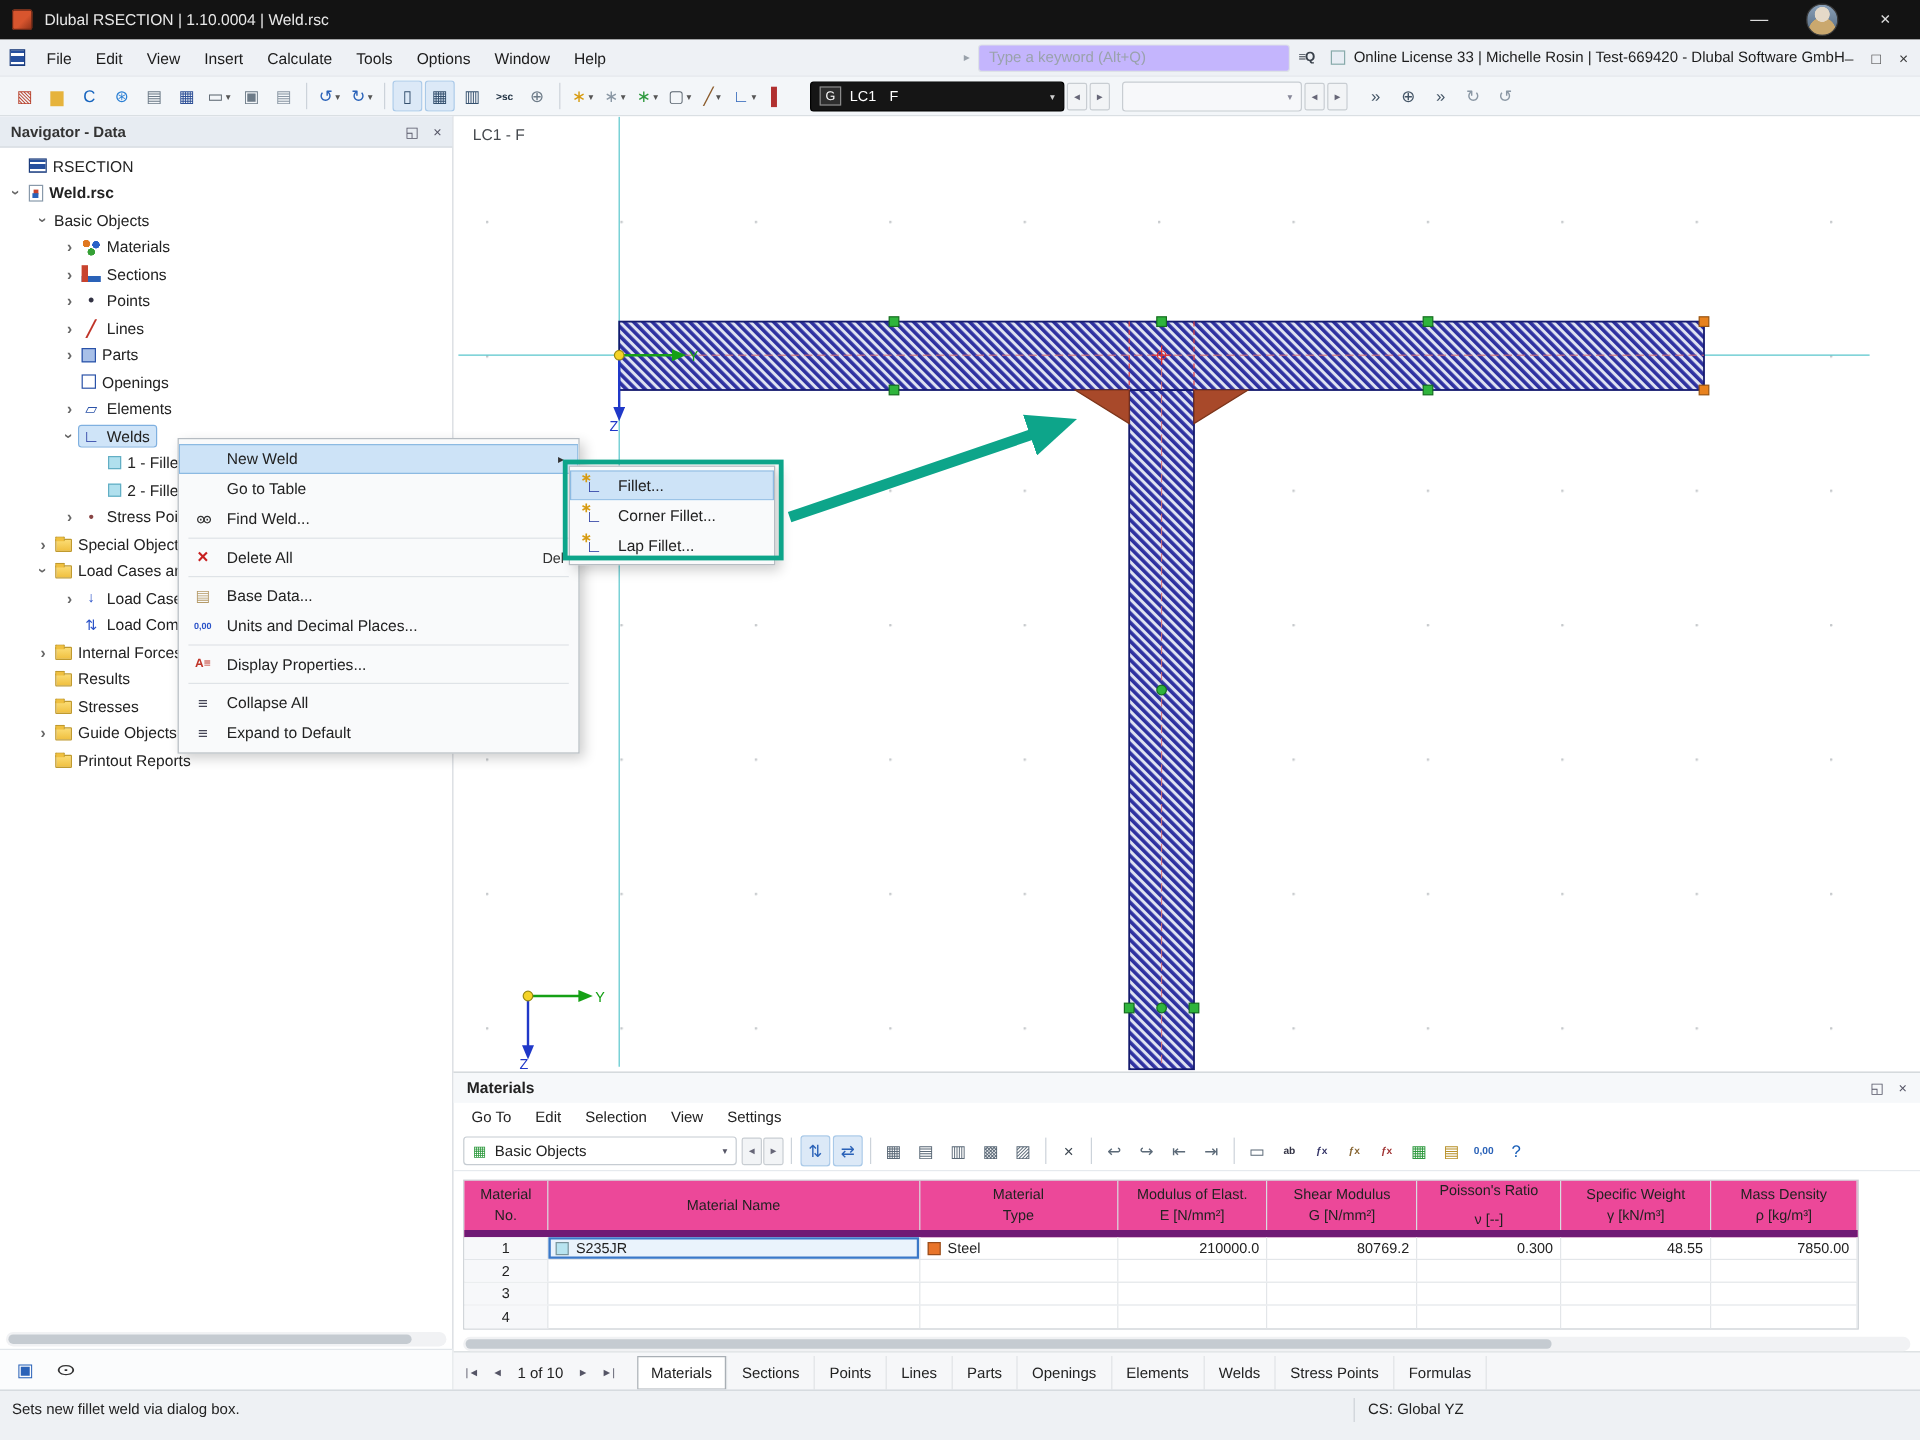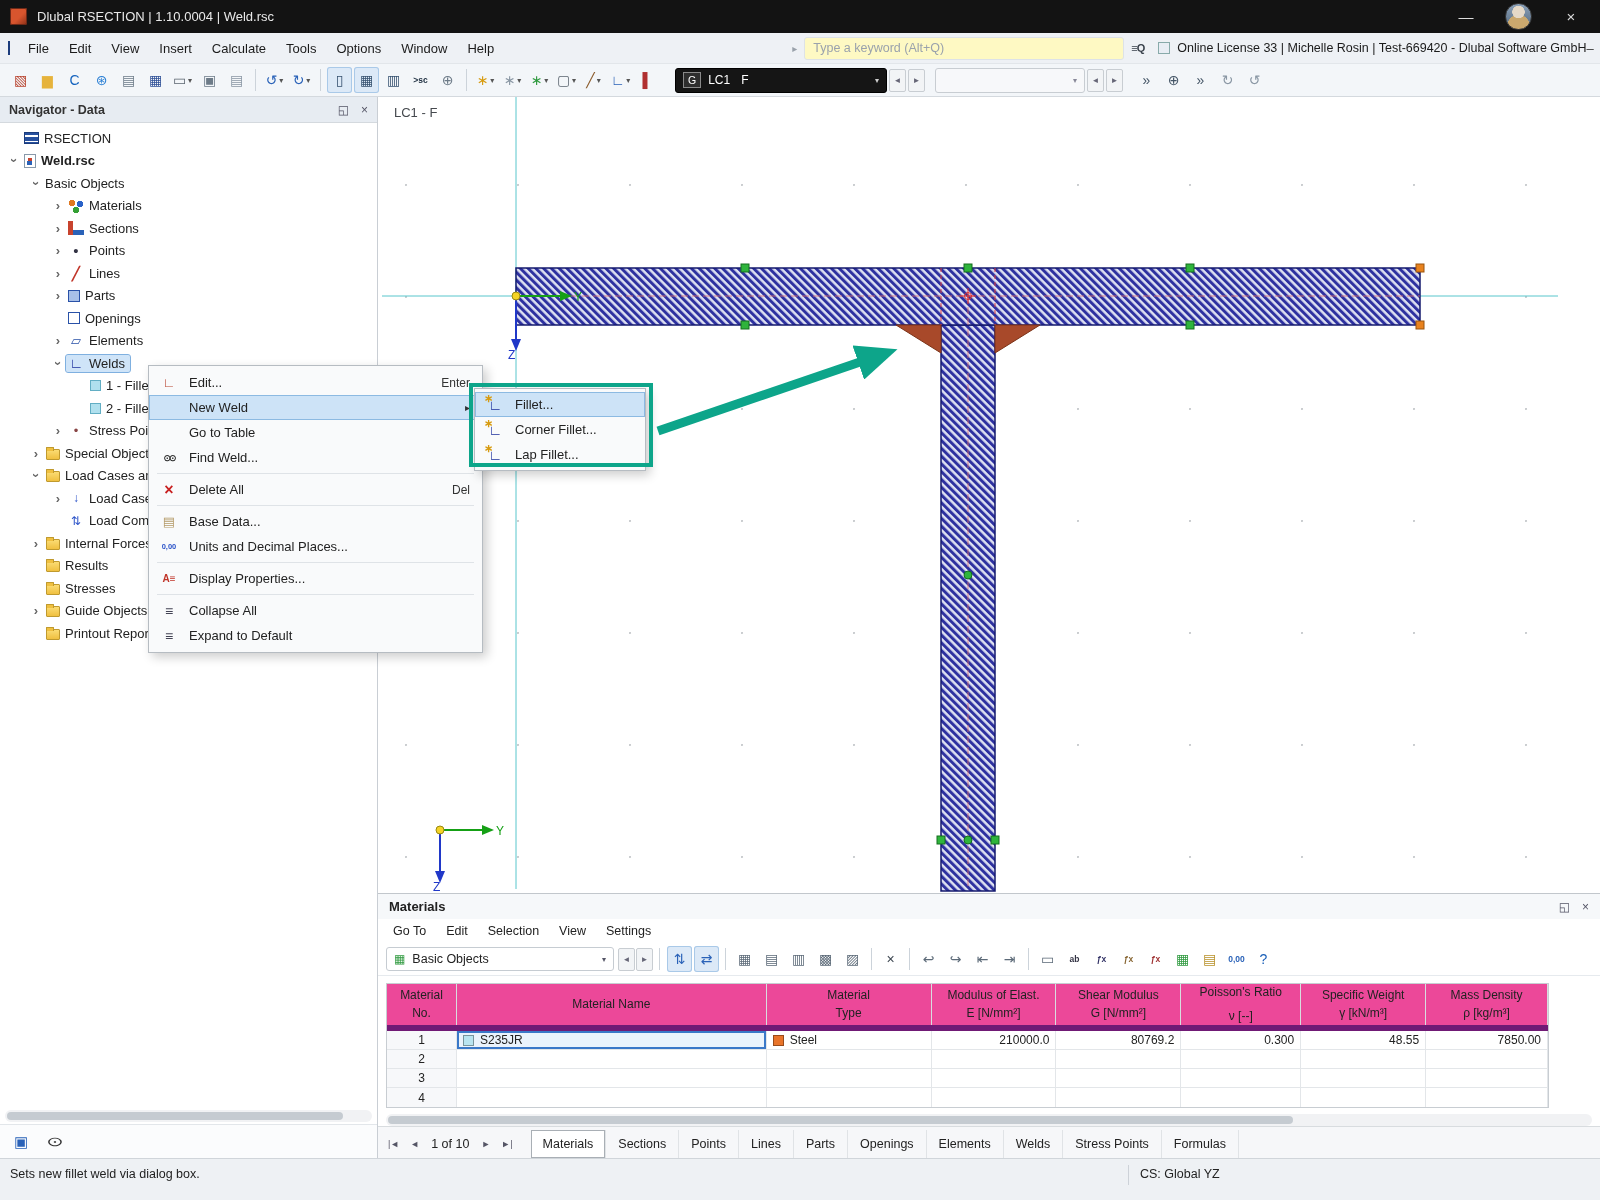--- a/index.html
+++ b/index.html
@@ -17,21 +17,21 @@
     radial-gradient(circle at 50% 32%,#e5d9c8 0 6px,transparent 6.5px),
     radial-gradient(circle at 50% 88%,#caa86e 0 11px,transparent 11.5px),
     linear-gradient(#8aa0b8,#53687e);border:1px solid #3a3a3a}
 
   
   .menubar{position:absolute;top:33px;left:0;right:0;height:31px;background:#eef1f5;display:flex;align-items:center;padding:0 8px;border-bottom:1px solid #e2e6ea}
   .logo{width:20px;height:14px;margin-right:8px;background:repeating-linear-gradient(180deg,#27509e 0 2.5px,#fff 2.5px 4.5px,#27509e 4.5px 7px);border:1px solid #1c3c7c}
   .menu-item{padding:5px 10px;border-radius:3px;color:#1b1b1b}
   .search-wrap{margin-left:288px;display:flex;align-items:center;gap:7px}
   .search-caret{color:#99a1aa;font-size:10px}
-  .search-box{width:320px;height:23px;background:#fef9c3;border:1px solid #dde2e7;border-radius:3px;display:flex;align-items:center;padding:0 8px}
+  .search-box{width:260px;height:23px;background:#c4b5fd;border:1px solid #dde2e7;border-radius:3px;display:flex;align-items:center;padding:0 8px}
   .search-box input{border:0;background:transparent;outline:none;width:100%;font:inherit;font-size:12.5px;color:#444}
   .search-box input::placeholder{color:#9aa2ac}
   .searchq-icon{font-size:11px;color:#39414b;font-weight:700;letter-spacing:-1px}
   .license{margin-left:14px;display:flex;align-items:center;gap:7px;font-size:12.5px;color:#1b1b1b;white-space:nowrap}
   .license-ic{width:12px;height:12px;background:#e8edf4;border:1px solid #8aa;display:inline-block}
   .mdi{margin-left:auto;display:flex;gap:15px;color:#3a3a3a;font-size:13px;padding-right:2px}
 
   
   .toolbar{position:absolute;top:64px;left:0;right:0;height:33px;background:#f3f6f9;border-bottom:1px solid #d4d9de;display:flex;align-items:center;padding:0 7px;white-space:nowrap}
   .tb-btn{height:26px;min-width:25px;display:inline-flex;align-items:center;justify-content:center;border-radius:3px;margin:0 1px;padding:0 2px}
@@ -826,25 +826,20 @@
     </div>
   </div>
 
   <div class="statusbar">
     <span class="status-msg">Sets new fillet weld via dialog box.</span>
     <span class="status-div"></span>
     <span class="status-cs">CS: Global YZ</span>
   </div>
 
   <div class="ctx" id="ctx">
-      <div class="ctx-item">
-        <span class="ctx-ic ic-edit-weld-icon"></span>
-        <span class="ctx-label">Edit...</span>
-        <span class="ctx-sc">Enter</span>
-      </div>
       <div class="ctx-item hl">
         <span class="ctx-ic"></span>
         <span class="ctx-label">New Weld</span>
         <span class="ctx-sub-arrow">▸</span>
       </div>
       <div class="ctx-item">
         <span class="ctx-ic"></span>
         <span class="ctx-label">Go to Table</span>
       </div>
       <div class="ctx-item">

